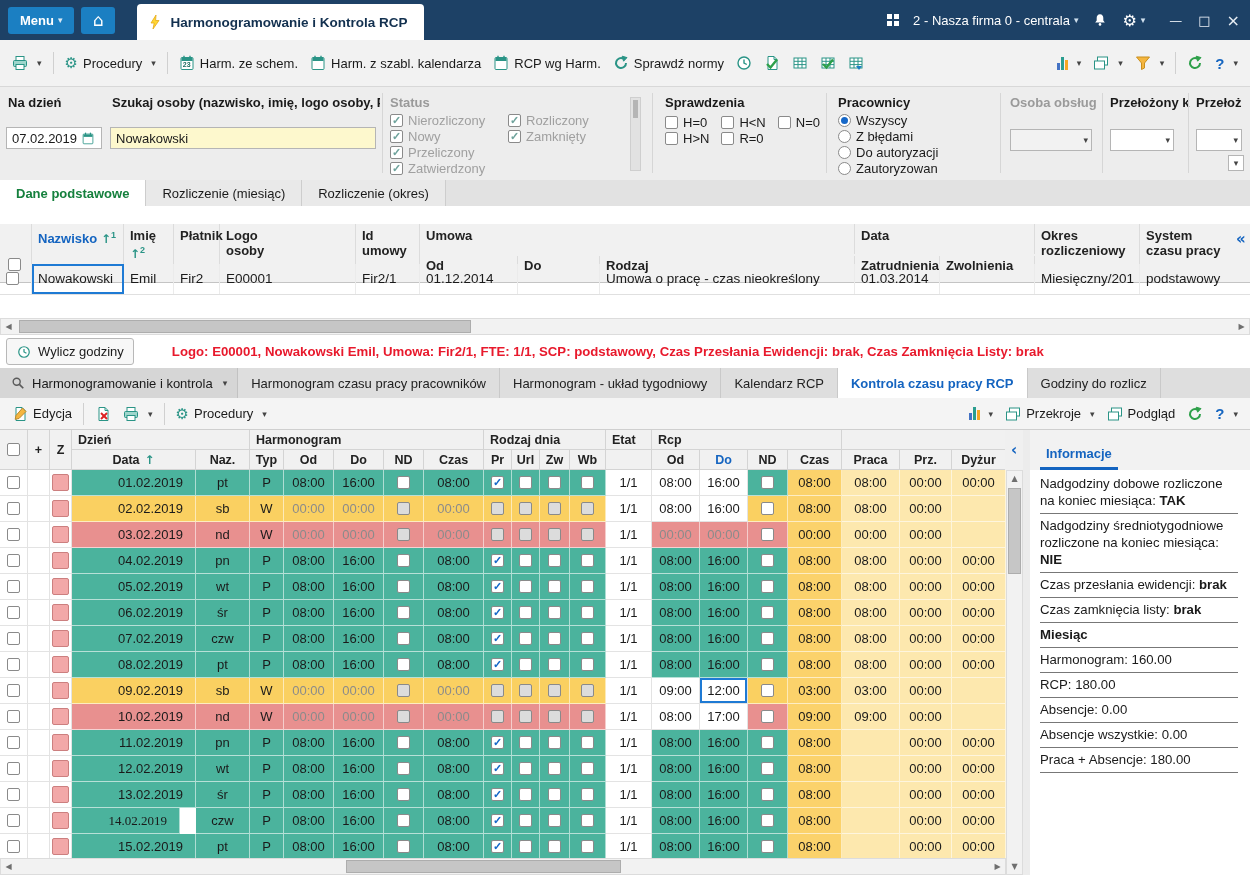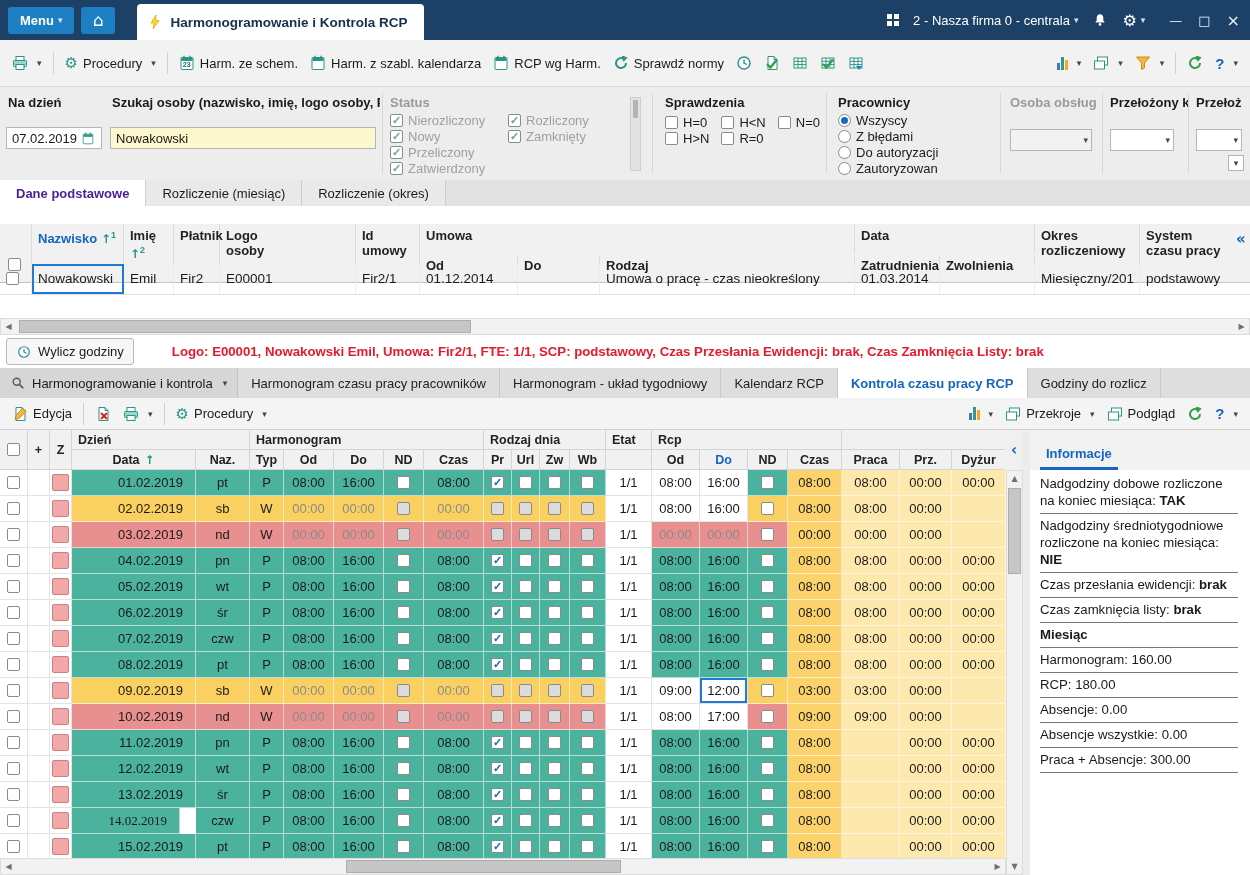--- a/index.html
+++ b/index.html
@@ -54,21 +54,21 @@
   .fitem{display:flex;align-items:center;gap:5px;height:15px;margin-bottom:1px;cursor:default;}
   .fitem .lb{font-size:13px;}
   .fitem .lb.gray{color:#a0a0a0;}
   .combo{background:#fff;border:1px solid #b5b5b5;height:22px;box-sizing:border-box;display:flex;align-items:center;justify-content:flex-end;padding:0 3px;}
   .combo.dis{background:#f2f2f2;color:#999;}
   .mini-scroll{width:9px;background:#e2e2e2;border:1px solid #cfcfcf;position:absolute;}
   .mini-scroll i{display:block;width:5px;margin:2px auto;background:#b5b5b5;height:18px;}
   
   #upper-tabs{position:absolute;top:180px;left:0;width:1250px;height:26px;background:#e2e2e2;display:flex;align-items:flex-end;}
   .utab{height:26px;display:flex;align-items:center;padding:0 16px;border-right:1px solid #cdcdcd;background:#e9e9e9;cursor:pointer;white-space:nowrap;}
-  .utab.act{background:#fff;color:#4c1d95;font-weight:bold;}
+  .utab.act{background:#fff;color:#15803d;font-weight:bold;}
   
   #upper-grid{position:absolute;top:206px;left:0;width:1250px;height:112px;background:#fff;}
   #ug-header{position:absolute;top:0;left:0;width:1250px;height:58px;background:#f1f1f1;border-bottom:1px solid #c4c4c4;margin-top:18px;}
   .gh,.ghs,.ghg{position:absolute;box-sizing:border-box;font-weight:bold;font-size:13px;color:#222;
         padding:4px 4px 0 6px;border-right:1px solid #dcdcdc;height:58px;line-height:15px;}
   .ghg{height:30px;}
   .ghs{top:32px;height:26px;padding-top:2px;border-right:1px solid #dcdcdc;}
   .gh.blue{color:#1464c0;}
   .sort{color:#2a9486;font-weight:bold;font-size:12px;}
   .snum{font-size:9px;color:#2a9486;vertical-align:super;}
@@ -1268,21 +1268,21 @@
   <div id="info-body">
       <div class="iitem"><span>Nadgodziny dobowe rozliczone na koniec miesiąca: </span><b>TAK</b></div>
       <div class="iitem"><span>Nadgodziny średniotygodniowe rozliczone na koniec miesiąca: </span><b>NIE</b></div>
       <div class="iitem"><span>Czas przesłania ewidencji: </span><b>brak</b></div>
       <div class="iitem"><span>Czas zamknięcia listy: </span><b>brak</b></div>
       <div class="iitem"><b>Miesiąc</b></div>
       <div class="iitem"><span>Harmonogram: 160.00</span></div>
       <div class="iitem"><span>RCP: 180.00</span></div>
       <div class="iitem"><span>Absencje: 0.00</span></div>
       <div class="iitem"><span>Absencje wszystkie: 0.00</span></div>
-      <div class="iitem"><span>Praca + Absencje: 300.00</span></div>
+      <div class="iitem"><span>Praca + Absencje: 180.00</span></div>
     </div>
 
   <div class="sb-track" style="left:0;top:858px;width:1006px;height:17px">
     <span class="sb-btn g" style="left:0;top:0">◀</span>
     <div class="sb-thumb" style="left:345px;top:1px;width:275px;height:13px"></div>
     <span class="sb-btn g" style="right:0;top:0">▶</span>
   </div>
 
 </div>
 

